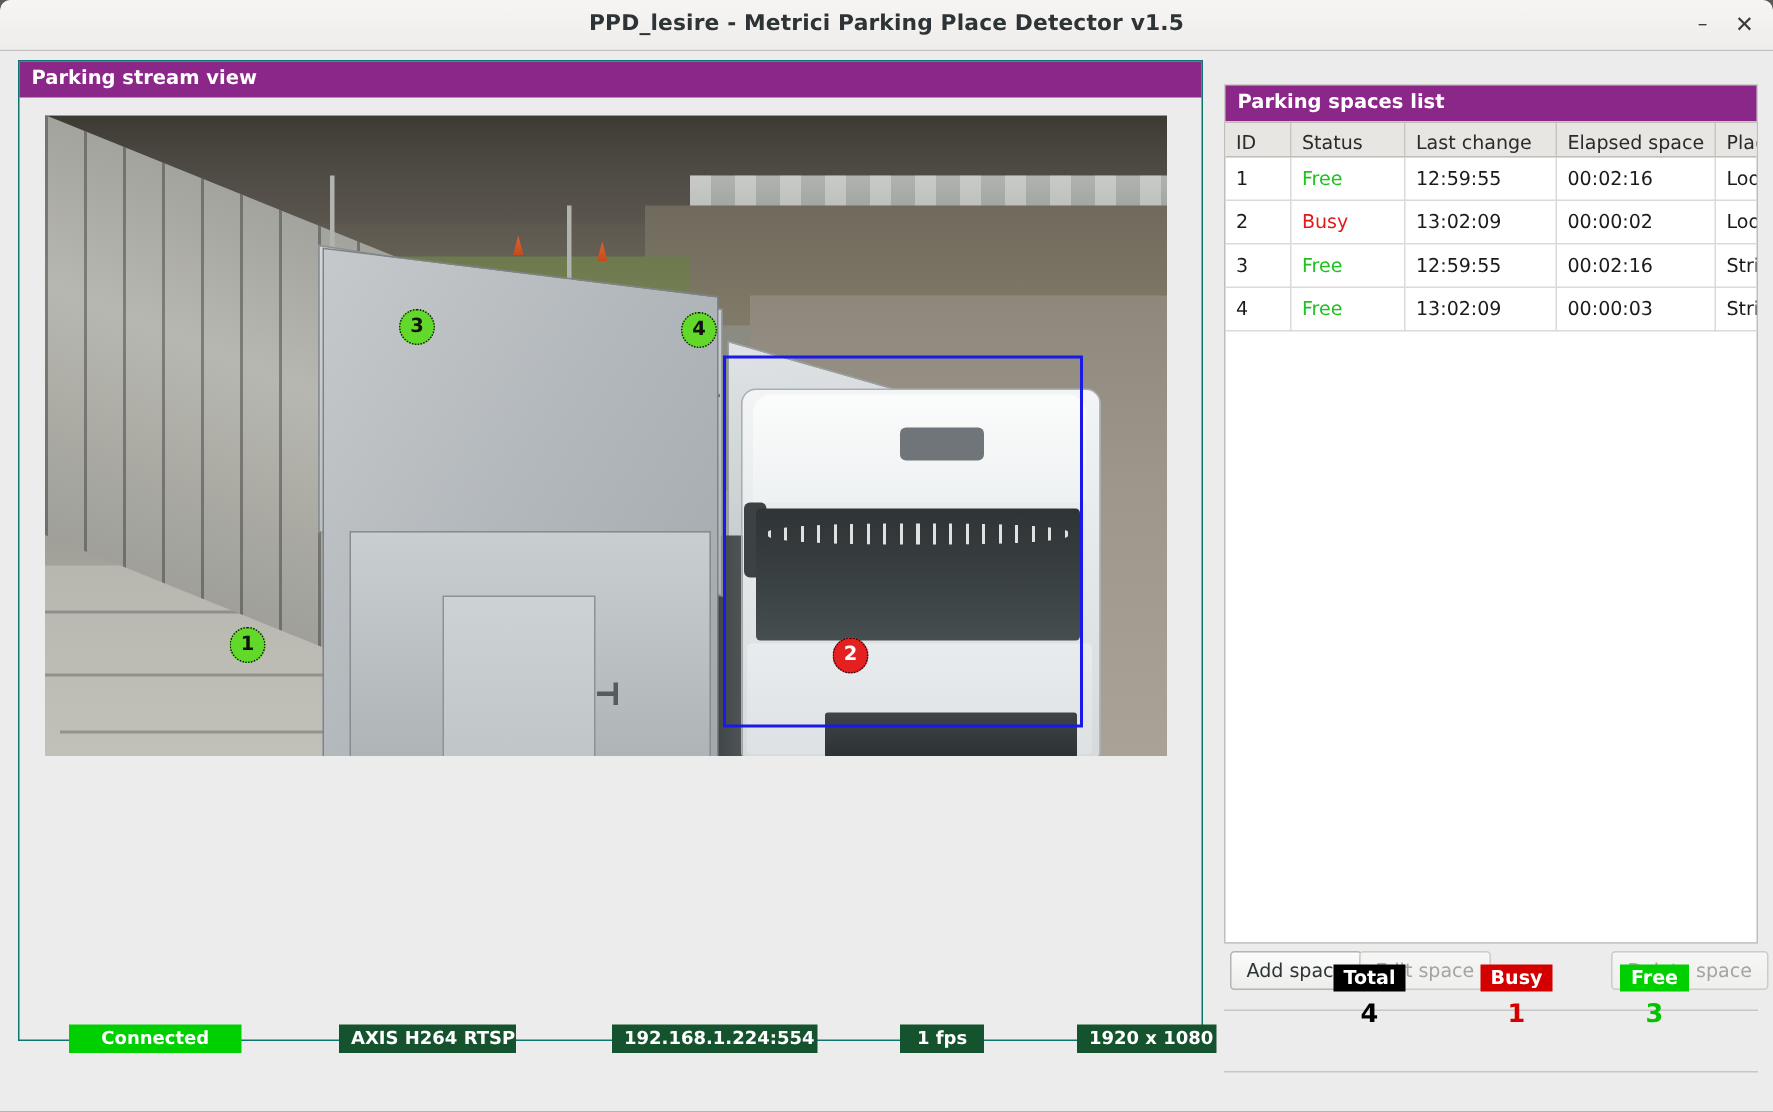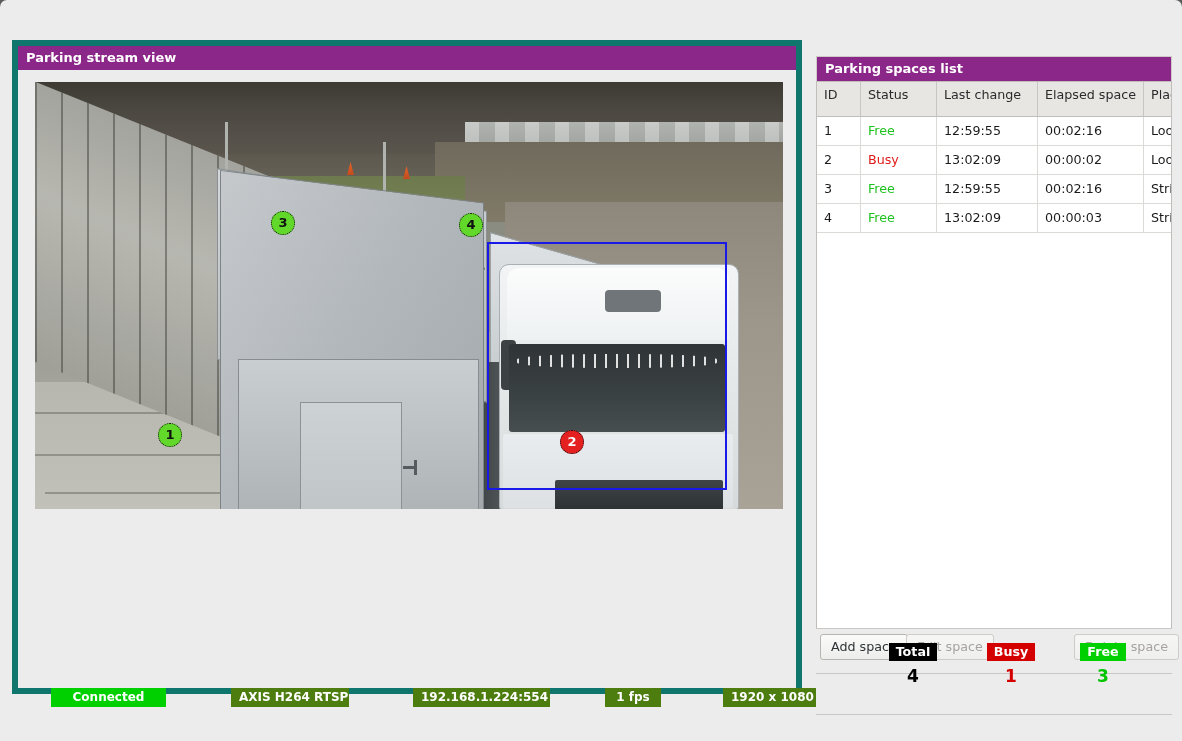--- a/index.html
+++ b/index.html
@@ -41,21 +41,21 @@
   .left-panel {
     position: absolute; left: 12px; top: 40px;
     width: 790px; height: 654px;
   }
   .right-panel {
     position: absolute; left: 816px; top: 56px;
     width: 356px; height: 694px;
   }
   .group {
     background: #ececec;
-    border: 6px solid #0f766e;
+    border: 1px solid #0f766e;
     box-sizing: border-box;
   }
   .grp-header {
     background: #8B2789;
     color: #ffffff;
     font-size: 13px; font-weight: bold;
     padding: 4px 8px 5px 8px;
     line-height: 15px;
     box-sizing: border-box;
   }
@@ -254,21 +254,21 @@
   .statusrow {
     position: absolute; left: 17px; top: 618px; width: 770px; height: 22px;
   }
   .badge {
     position: absolute; top: 0; height: 19px; line-height: 19px;
     color: #ffffff; font-size: 12px; font-weight: bold;
     text-align: center; padding: 0 8px; box-sizing: border-box;
     white-space: nowrap;
   }
   .badge.green { background: #00d000; }
-  .badge.gray  { background: #4d7c0f; }
+  .badge.gray  { background: #14532d; }
   
   .companion {
     position: absolute; left: 12px; top: 698px; width: 790px; height: 24px;
     background: #f2f1f0;
     border: 1px solid #cdcac7;
     box-sizing: border-box;
   }
   .companion-label {
     padding: 4px 0 0 10px;
     font-size: 12.5px; color: #2e3436;
@@ -284,21 +284,21 @@
   table.spaces {
     width: 100%; border-collapse: collapse;
     font-size: 12.7px; color: #1b1b1b;
     table-layout: fixed;
   }
   table.spaces th {
     background: #e8e6e3;
     font-weight: normal;
     color: #2b2b2b;
     text-align: left;
-    padding: 5px 6px 14px 7px;
+    padding: 5px 6px 2px 7px;
     border-right: 1px solid #c8c5c2;
     border-bottom: 1px solid #c0bdba;
     font-size: 12.7px;
     white-space: nowrap;
   }
   table.spaces td {
     padding: 5px 6px 6px 7px;
     border-right: 1px solid #dcdad7;
     border-bottom: 1px solid #dcdad7;
     white-space: nowrap;
@@ -360,20 +360,25 @@
   .bottombtns {
     position: absolute; left: 0; top: 666px; width: 356px; height: 28px;
   }
   u { text-decoration: underline; }
 </style>
 </head>
 <body>
 
 <div class="window">
 
+  <div class="titlebar">
+    <div class="titlebar-text">PPD_lesire - Metrici Parking Place Detector v1.5</div>
+    <div class="tb-btn tb-min">–</div>
+    <div class="tb-btn tb-close">✕</div>
+  </div>
 
   <div class="left-panel group">
     <div class="grp-header">Parking stream view</div>
 
     <div class="stream-body">
 
       <div class="video">
         <div class="sky-dirt"></div>
         <div class="dirt2"></div>
         <div class="bg-buildings"></div>

